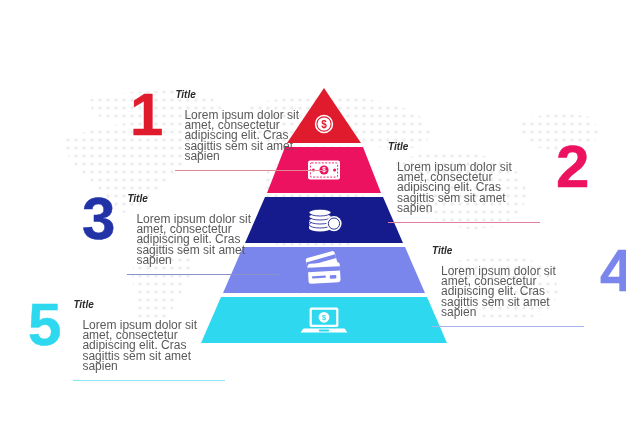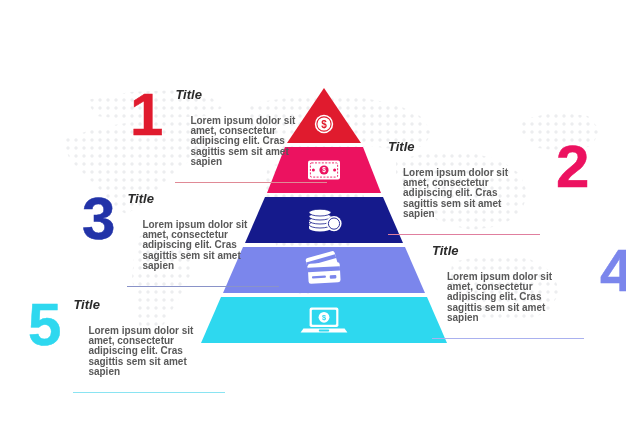--- a/index.html
+++ b/index.html
@@ -45,33 +45,32 @@
     font-weight: 700;
     line-height: 54px;
     letter-spacing: -2px;
     font-family: "Liberation Sans", sans-serif;
     -webkit-text-stroke: 0.5px currentColor;
   }
 
   .txt { width: 152px; }
 
   .ttl {
-    font-size: 13px;
+    font-size: 10px;
     font-weight: 700;
     font-style: italic;
     color: #2b2b2b;
     margin: 0 0 4px 0;
     line-height: 13px;
   }
   .body {
-    font-size: 10px;
+    font-size: 12px;
     line-height: 10.2px;
     color: #595959;
-    margin: 15px;
-    font-weight: bold;
+    margin: 9px;
   }
   .rule {
     margin-top: 7px;
     height: 1px;
     width: 100%;
   }
 
   
   #info-1 { left: 130px; top: 88px; }
   #info-1 .num { margin-right: 14px; color: #e01b2e; }

